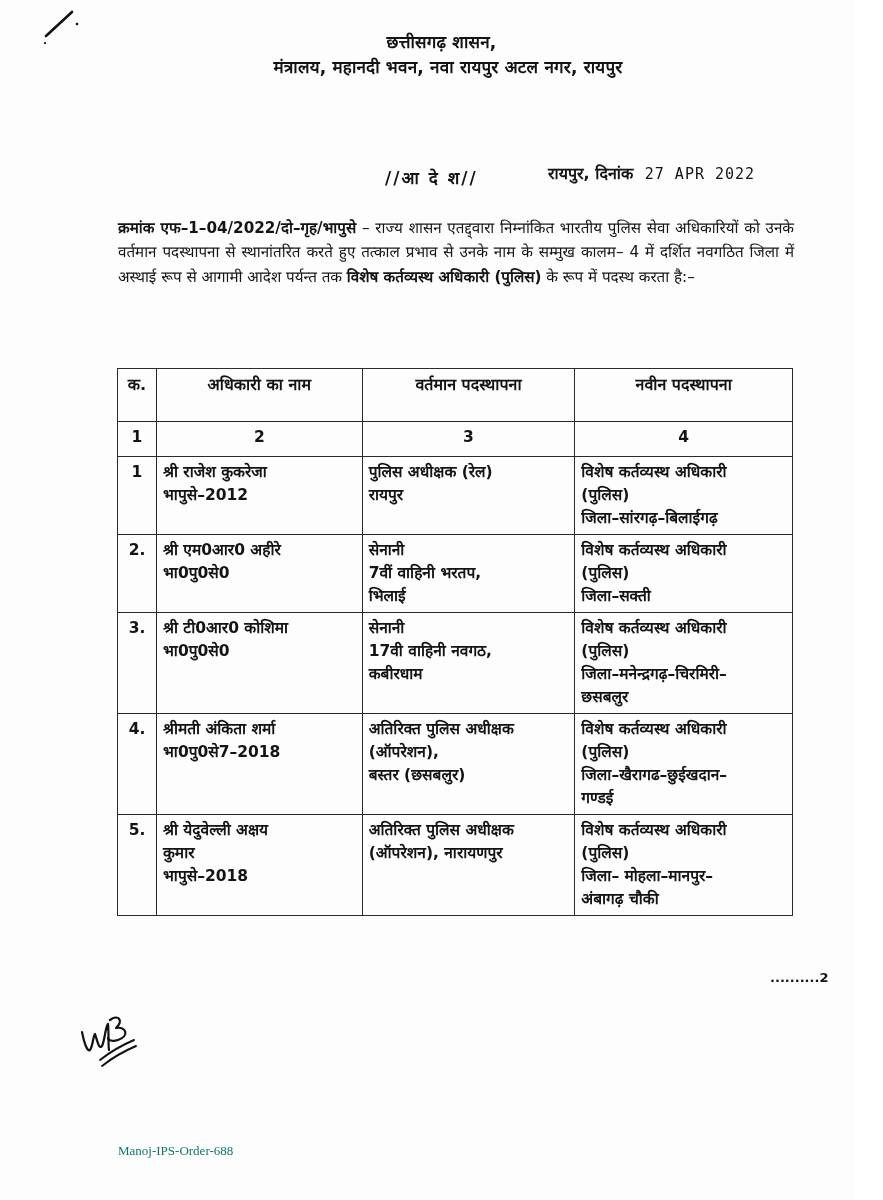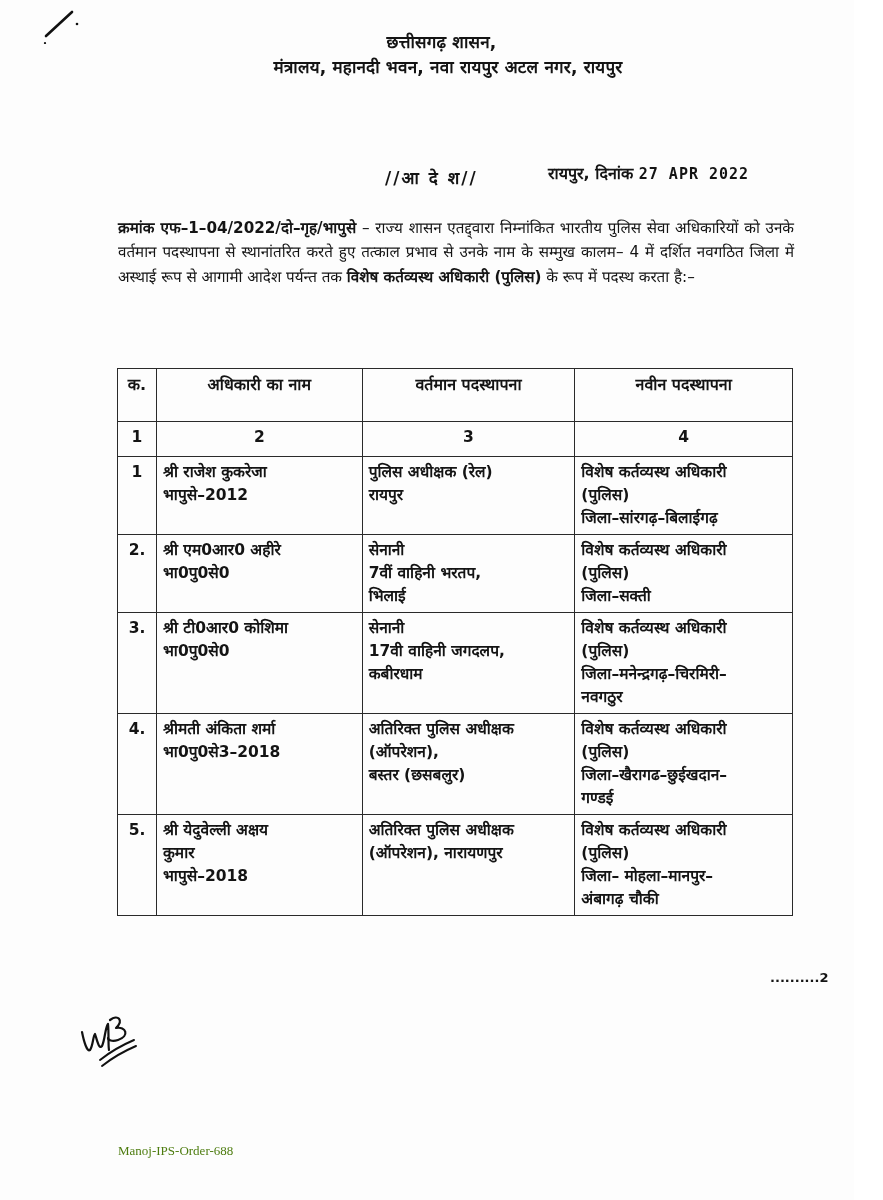--- a/index.html
+++ b/index.html
@@ -47,22 +47,23 @@
     }
     .place-date {
       position: absolute;
       left: 548px; top: 162px;
       font-size: 16px;
       font-weight: bold;
       white-space: nowrap;
     }
     .place-date .stamp {
       font-family: "DejaVu Sans Mono", "Liberation Mono", monospace;
-      font-weight: bold;
+      font-weight: normal;
       font-size: 15px;
+      margin-left: 6px;
       letter-spacing: 1px;
     }
     .body-para {
       position: absolute;
       left: 118px; top: 216px;
       width: 676px;
       font-size: 15.2px;
       line-height: 24.3px;
       text-align: justify;
     }
@@ -106,21 +107,21 @@
     .signature {
       position: absolute;
       left: 78px; top: 1010px;
       width: 80px; height: 60px;
     }
     .footer-ref {
       position: absolute;
       left: 118px; top: 1143px;
       font-family: "Liberation Serif", "DejaVu Serif", serif;
       font-size: 13px;
-      color: #4d7c0f;
+      color: #0f766e;
     }
   </style>
 </head>
 <body>
 
 <div class="page">
 
   <svg class="corner-mark" viewBox="0 0 40 40">
     <line x1="4" y1="32" x2="30" y2="8" stroke="#111" stroke-width="2.6" stroke-linecap="round"></line>
     <circle cx="35" cy="20" r="1.3" fill="#111"></circle>
@@ -194,36 +195,36 @@
     </tr>
 
     <tr>
       <td class="c1">3.</td>
       <td class="c2">
         <span class="cell-line">श्री टी0आर0 कोशिमा</span>
         <span class="cell-line">भा0पु0से0</span>
       </td>
       <td class="c3">
         <span class="cell-line">सेनानी</span>
-        <span class="cell-line">17वी वाहिनी जगदलप,</span>
+        <span class="cell-line">17वी वाहिनी नवगठ,</span>
         <span class="cell-line">कबीरधाम</span>
       </td>
       <td class="c4">
         <span class="cell-line">विशेष कर्तव्यस्थ अधिकारी</span>
         <span class="cell-line">(पुलिस)</span>
         <span class="cell-line">जिला–मनेन्द्रगढ़–चिरमिरी–</span>
-        <span class="cell-line">नवगठुर</span>
+        <span class="cell-line">छसबलुर</span>
       </td>
     </tr>
 
     <tr>
       <td class="c1">4.</td>
       <td class="c2">
         <span class="cell-line">श्रीमती अंकिता शर्मा</span>
-        <span class="cell-line">भा0पु0से3–2018</span>
+        <span class="cell-line">भा0पु0से7–2018</span>
       </td>
       <td class="c3">
         <span class="cell-line">अतिरिक्त पुलिस अधीक्षक</span>
         <span class="cell-line">(ऑपरेशन),</span>
         <span class="cell-line">बस्तर (छसबलुर)</span>
       </td>
       <td class="c4">
         <span class="cell-line">विशेष कर्तव्यस्थ अधिकारी</span>
         <span class="cell-line">(पुलिस)</span>
         <span class="cell-line">जिला–खैरागढ–छुईखदान–</span>

